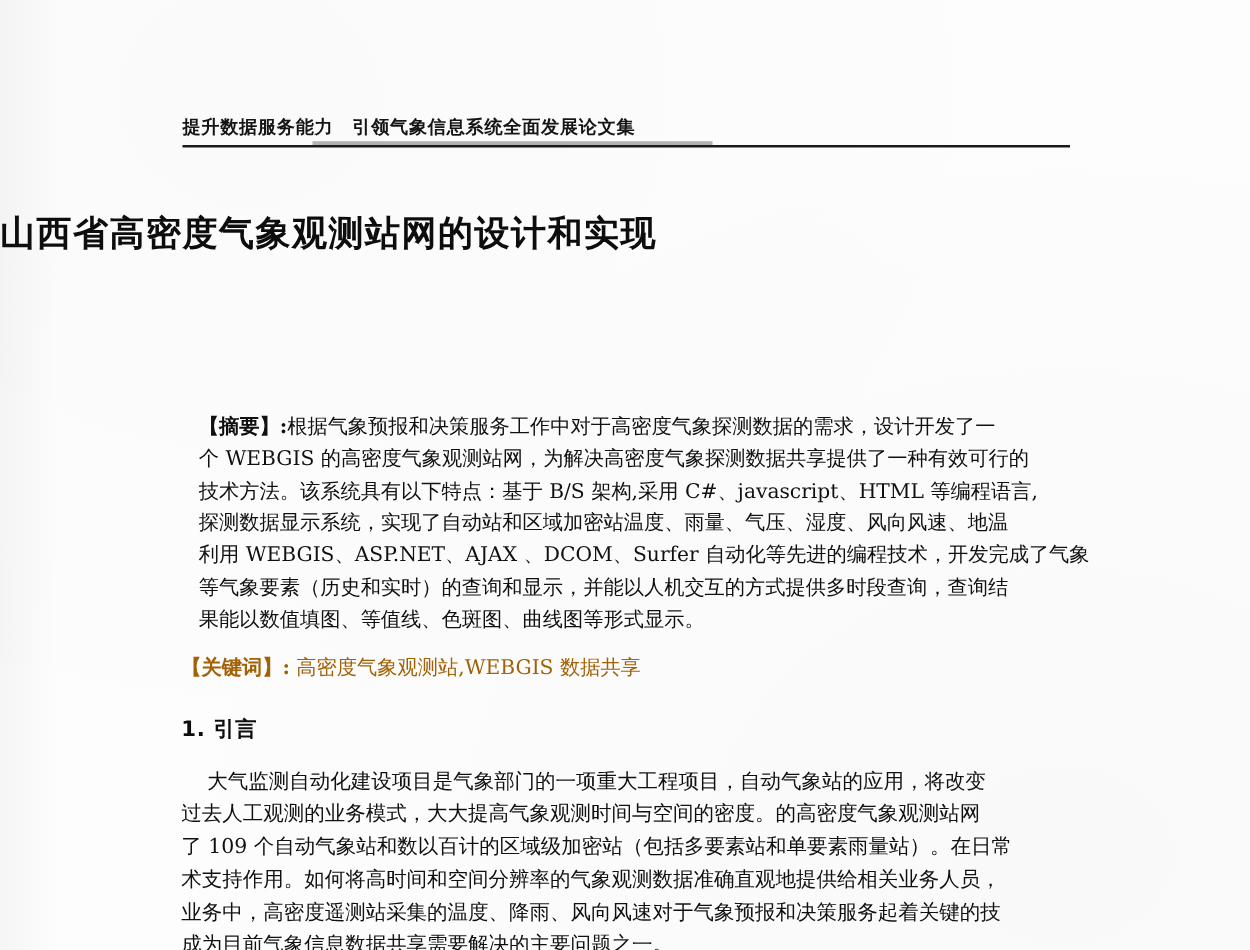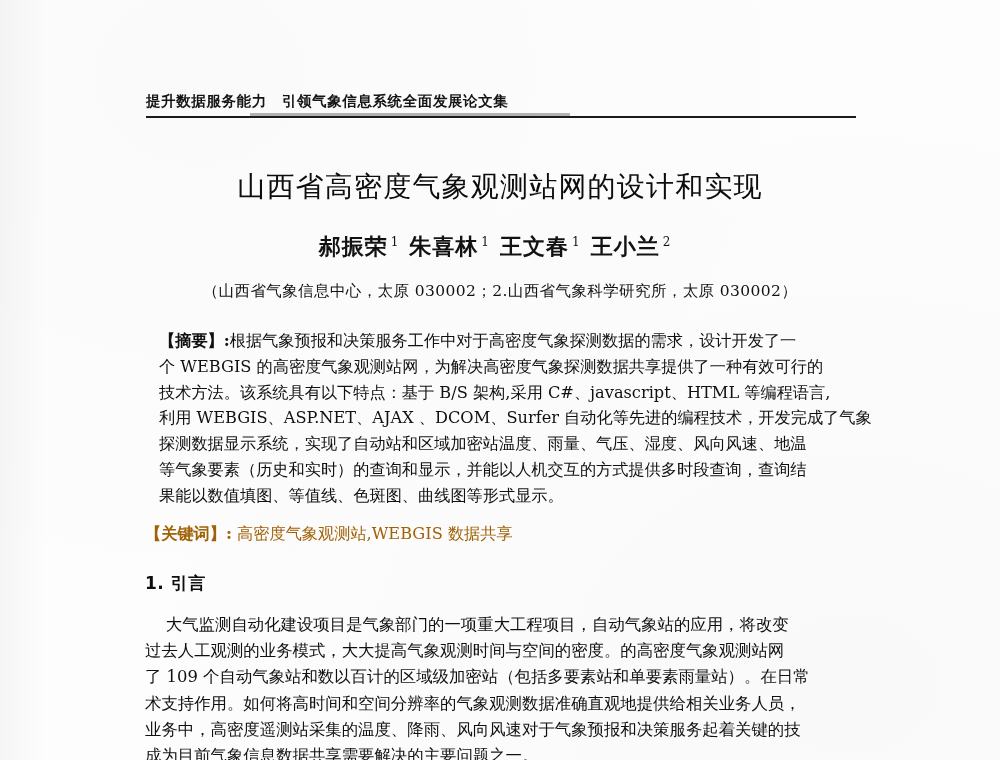--- a/index.html
+++ b/index.html
@@ -68,23 +68,23 @@
     background: rgba(40,40,40,0.35);
     filter: blur(0.6px);
   }
 
   
   .title {
     position: absolute;
     left: 0;
     top: 168px;
     width: 1000px;
-    text-align: center;
+    text-align: left;
     font-size: 28px;
-    font-weight: 400;
+    font-weight: 700;
     letter-spacing: 1.2px;
     font-family: "DejaVu Sans", "Liberation Sans", sans-serif;
     color: #0d0d0d;
   }
 
   .authors {
     position: absolute;
     left: 0;
     top: 232px;
     width: 1000px;
@@ -195,32 +195,28 @@
   <div class="paper-tint"></div>
   <div class="gutter-left"></div>
 
   <div class="running-header">提升数据服务能力　引领气象信息系统全面发展论文集</div>
 
   <div class="header-rule-shadow"></div>
   <div class="header-rule"></div>
 
   <div class="title">山西省高密度气象观测站网的设计和实现</div>
 
-  <div class="authors">
-    <span class="name">郝振荣</span><span class="sup">1</span><span class="name">朱喜林</span><span class="sup">1</span><span class="name">王文春</span><span class="sup">1</span><span class="name">王小兰</span><span class="sup">2</span>
-  </div>
-
-  <div class="affiliation">（山西省气象信息中心，太原 030002；2.山西省气象科学研究所，太原 030002）</div>
+
 
   <div class="abstract">
     <span class="line"><span class="label">【摘要】:</span><span>根据气象预报和决策服务工作中对于高密度气象探测数据的需求，设计开发了一</span></span>
     <span class="line">个 WEBGIS 的高密度气象观测站网，为解决高密度气象探测数据共享提供了一种有效可行的</span>
     <span class="line">技术方法。该系统具有以下特点：基于 B/S 架构,采用 C#、javascript、HTML 等编程语言,</span>
+    <span class="line">探测数据显示系统，实现了自动站和区域加密站温度、雨量、气压、湿度、风向风速、地温</span>
     <span class="line">利用 WEBGIS、ASP.NET、AJAX 、DCOM、Surfer 自动化等先进的编程技术，开发完成了气象</span>
-    <span class="line">探测数据显示系统，实现了自动站和区域加密站温度、雨量、气压、湿度、风向风速、地温</span>
     <span class="line">等气象要素（历史和实时）的查询和显示，并能以人机交互的方式提供多时段查询，查询结</span>
     <span class="line">果能以数值填图、等值线、色斑图、曲线图等形式显示。</span>
   </div>
 
   <div class="keywords"><span class="label">【关键词】:</span> <span>高密度气象观测站,WEBGIS 数据共享</span></div>
 
   <div class="section-heading">1. 引言</div>
 
   <div class="body-text">
     <span class="line">    大气监测自动化建设项目是气象部门的一项重大工程项目，自动气象站的应用，将改变</span>

